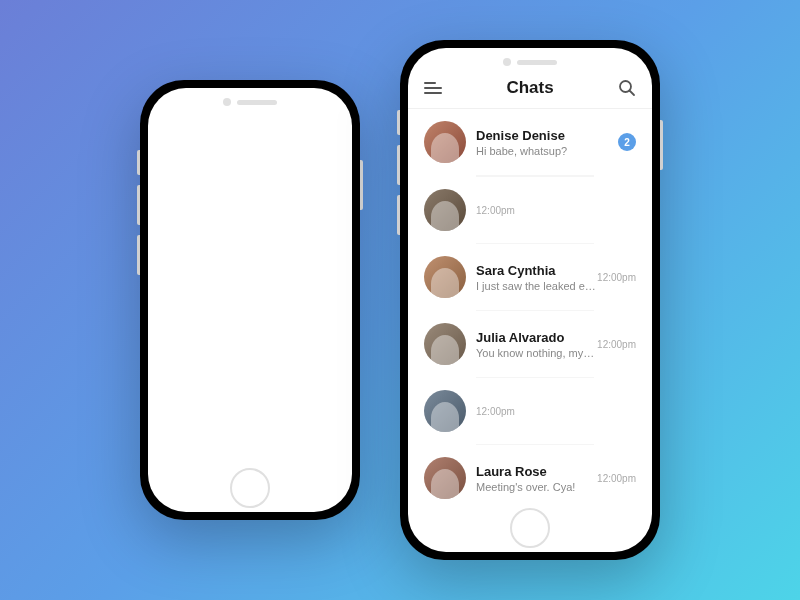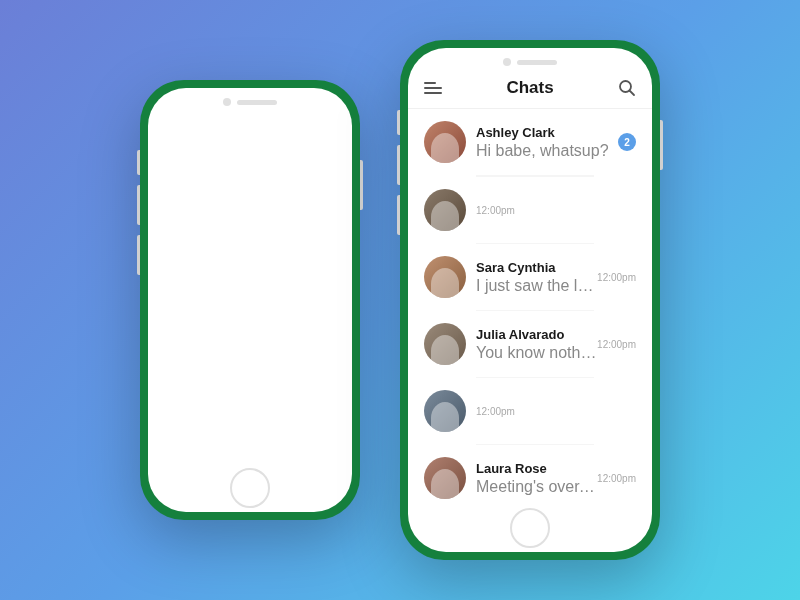--- a/index.html
+++ b/index.html
@@ -17,21 +17,21 @@
     }
 
     .phones-container {
       display: flex;
       gap: 40px;
       align-items: center;
     }
 
     
     .phone {
-      background: #15803d;
+      background: #000000;
       border-radius: 44px;
       position: relative;
       box-shadow: 0 20px 60px rgba(0,0,0,0.25);
     }
 
     .phone-left {
       width: 220px;
       height: 440px;
     }
 
@@ -218,21 +218,21 @@
     }
 
     .chat-name {
       font-size: 13px;
       font-weight: 600;
       color: #1a1a1a;
       margin-bottom: 2px;
     }
 
     .chat-preview {
-      font-size: 16px;
+      font-size: 11px;
       color: #888;
       white-space: nowrap;
       overflow: hidden;
       text-overflow: ellipsis;
     }
 
     .chat-meta {
       display: flex;
       flex-direction: column;
       align-items: flex-end;
@@ -311,21 +311,21 @@
         </div>
 
         <div class="chat-list" id="chat-list">
         <div class="chat-item">
               <div class="avatar avatar-1">
                 <div class="avatar-face">
                   <div class="avatar-silhouette"></div>
                 </div>
               </div>
               <div class="chat-info">
-                <div class="chat-name">Ashley Clark</div>
+                <div class="chat-name">Denise Denise</div>
                 <div class="chat-preview">Hi babe, whatsup?</div>
               </div>
               <div class="chat-meta">
                 <div class="badge">2</div>
               </div>
             </div>
             <div style="height: 1px; background: rgb(245, 245, 245); margin: 0px 50px 0px 60px;"></div>
             <div style="height: 1px; background: rgb(245, 245, 245); margin: 0px 50px 0px 60px;"></div>
             <div class="chat-item">
               <div class="avatar avatar-3">

